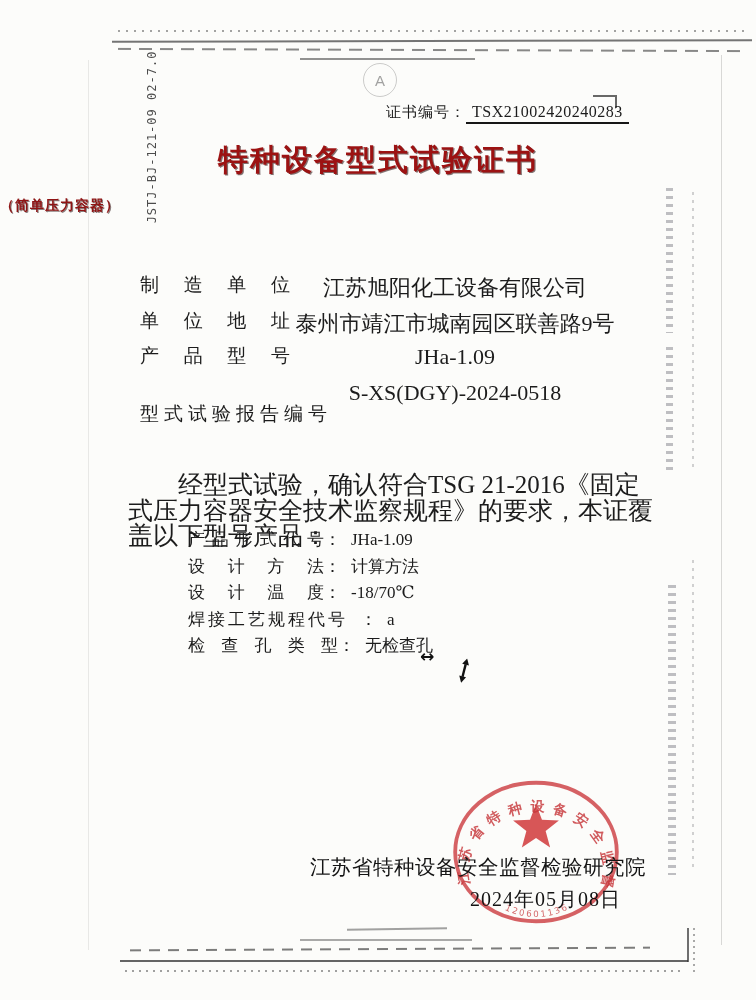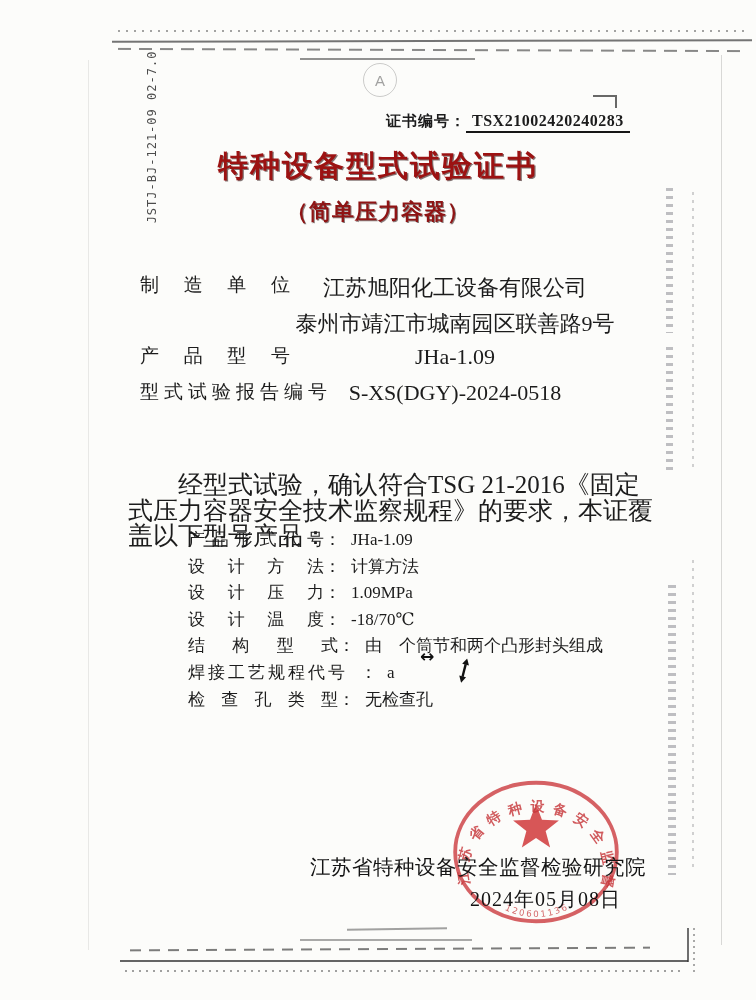--- a/index.html
+++ b/index.html
@@ -45,38 +45,38 @@
     transform:rotate(-90deg);transform-origin:center;
     font-family:"DejaVu Sans Mono","Liberation Mono",monospace;
     font-size:12px;letter-spacing:1px;color:#2e2e2e;text-align:center;opacity:.85;
   }
   .emblem{
     position:absolute;left:363px;top:63px;width:32px;height:32px;border-radius:50%;
     border:1.5px solid rgba(90,90,90,.5);opacity:.6;filter:blur(.4px);
     display:flex;align-items:center;justify-content:center;
     font-size:15px;color:#666;font-family:"Liberation Sans",sans-serif;
   }
-  .certline{position:absolute;left:386px;top:112px;font-size:15px;white-space:nowrap;font-weight:bold;}
+  .certline{position:absolute;left:386px;top:103px;font-size:15px;white-space:nowrap;}
   .certline .lab{letter-spacing:1px;}
   .certval{display:inline-block;min-width:150px;text-align:center;font-size:16px;
     border-bottom:2px solid #161616;padding:0 6px 1px 6px;letter-spacing:.5px;}
   .title{
-    position:absolute;left:0;top:146px;width:756px;text-align:center;
+    position:absolute;left:0;top:140px;width:756px;text-align:center;
     font-size:30px;font-weight:bold;letter-spacing:2px;color:#9c1212;
     text-shadow:1.3px 1.3px 0 rgba(30,0,0,.55);
   }
   .subtitle{
-    position:absolute;left:0;top:197px;width:756px;text-align:center;
-    font-size:22px;font-weight:bold;letter-spacing:1px;color:#8f1414;
+    position:absolute;left:0;top:197px;width:756px;
+    font-size:14px;font-weight:bold;letter-spacing:1px;color:#8f1414;
     text-shadow:1px 1px 0 rgba(25,0,0,.5);
   }
   .fields{position:absolute;left:140px;top:272px;width:520px;}
   .frow{position:relative;height:35.5px;font-size:19px;}
   .flabel{display:inline-block;width:150px;text-align:justify;text-align-last:justify;}
-  .flabel.ls6{width:192px;letter-spacing:5px;text-align-last:left;}
+  .flabel.ls6{width:192px;letter-spacing:5px;text-align-last:left;margin-top:22px;}
   .fvalue{position:absolute;left:150px;top:1px;width:330px;text-align:center;font-size:22px;white-space:nowrap;}
   .statement{
     position:absolute;left:128px;top:472px;width:532px;margin:0;
     font-size:25px;line-height:25.5px;text-indent:2em;
   }
   .specs{position:absolute;left:188px;top:528px;width:460px;}
   .srow{height:26.6px;font-size:17px;white-space:nowrap;}
   .slabel{display:inline-block;text-align:justify;text-align-last:justify;}
   .wA{width:136px;} .wB{width:150px;}
   .wC{width:172px;letter-spacing:3px;text-align-last:left;}
@@ -133,20 +133,21 @@
 
   <div class="title">特种设备型式试验证书</div>
   <div class="subtitle">（简单压力容器）</div>
 
   <div class="fields">
     <div class="frow">
       <span class="flabel">制 造 单 位</span>
       <span class="fvalue">江苏旭阳化工设备有限公司</span>
     </div>
     <div class="frow">
+      <span class="flabel">单 位 地 址</span>
       <span class="fvalue">泰州市靖江市城南园区联善路9号</span>
     </div>
     <div class="frow">
       <span class="flabel">产 品 型 号</span>
       <span class="fvalue">JHa-1.09</span>
     </div>
     <div class="frow">
       <span class="flabel ls6">型式试验报告编号</span>
       <span class="fvalue">S-XS(DGY)-2024-0518</span>
     </div>
@@ -155,27 +156,21 @@
   <p class="statement">经型式试验，确认符合TSG 21-2016《固定式压力容器安全技术监察规程》的要求，本证覆盖以下型号产品：</p>
 
   <div class="specs">
     <div class="srow">
       <span class="slabel wA">产 品 形 式 代 号</span><span class="scolon">：</span><span class="svalue">JHa-1.09</span>
     </div>
     <div class="srow">
       <span class="slabel wA">设 计 方 法</span><span class="scolon">：</span><span class="svalue">计算方法</span>
     </div>
     <div class="srow">
-      <span class="slabel wA">设 计 压 力</span><span class="scolon">：</span><span class="svalue">1.09MPa</span>
-    </div>
-    <div class="srow">
       <span class="slabel wA">设 计 温 度</span><span class="scolon">：</span><span class="svalue">-18/70℃</span>
-    </div>
-    <div class="srow">
-      <span class="slabel wB">结 构 型 式</span><span class="scolon">：</span><span class="svalue pre">由　个筒节和两个凸形封头组成</span>
     </div>
     <div class="srow">
       <span class="slabel wC">焊接工艺规程代号</span><span class="scolon">：</span><span class="svalue">a</span>
     </div>
     <div class="srow">
       <span class="slabel wB">检 查 孔 类 型</span><span class="scolon">：</span><span class="svalue">无检查孔</span>
     </div>
   </div>
 
   <div class="cursor">

